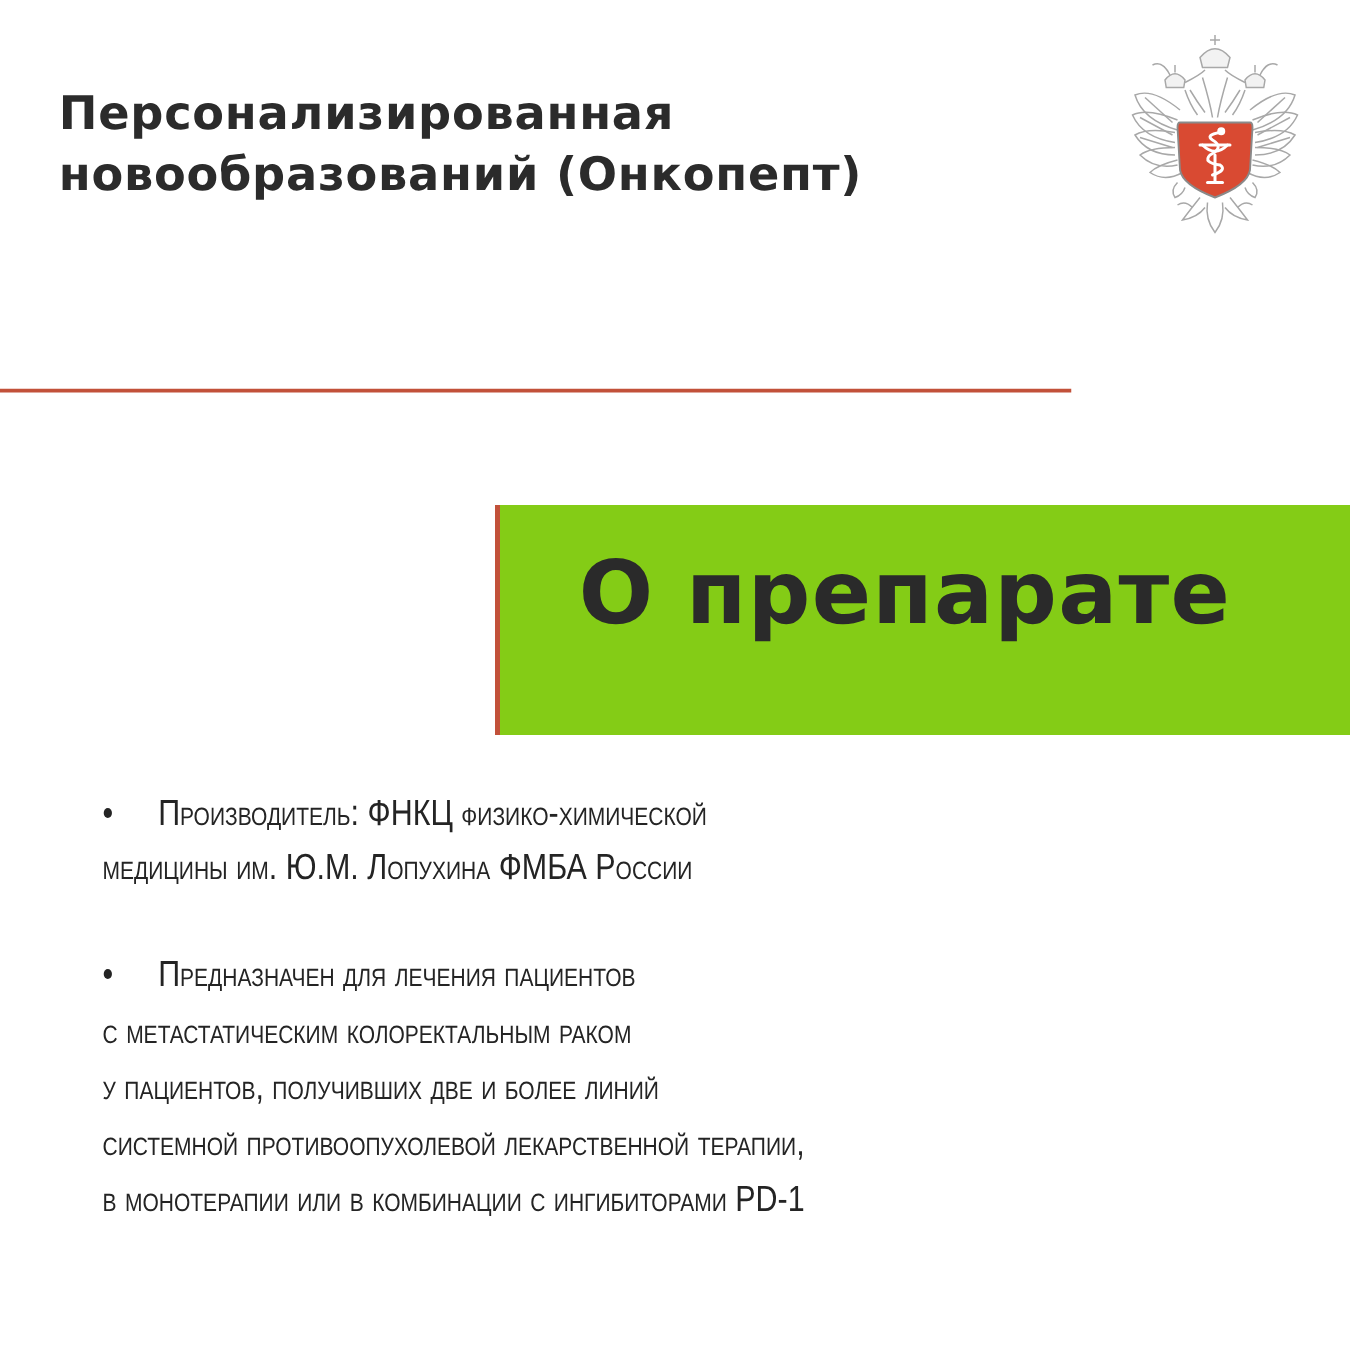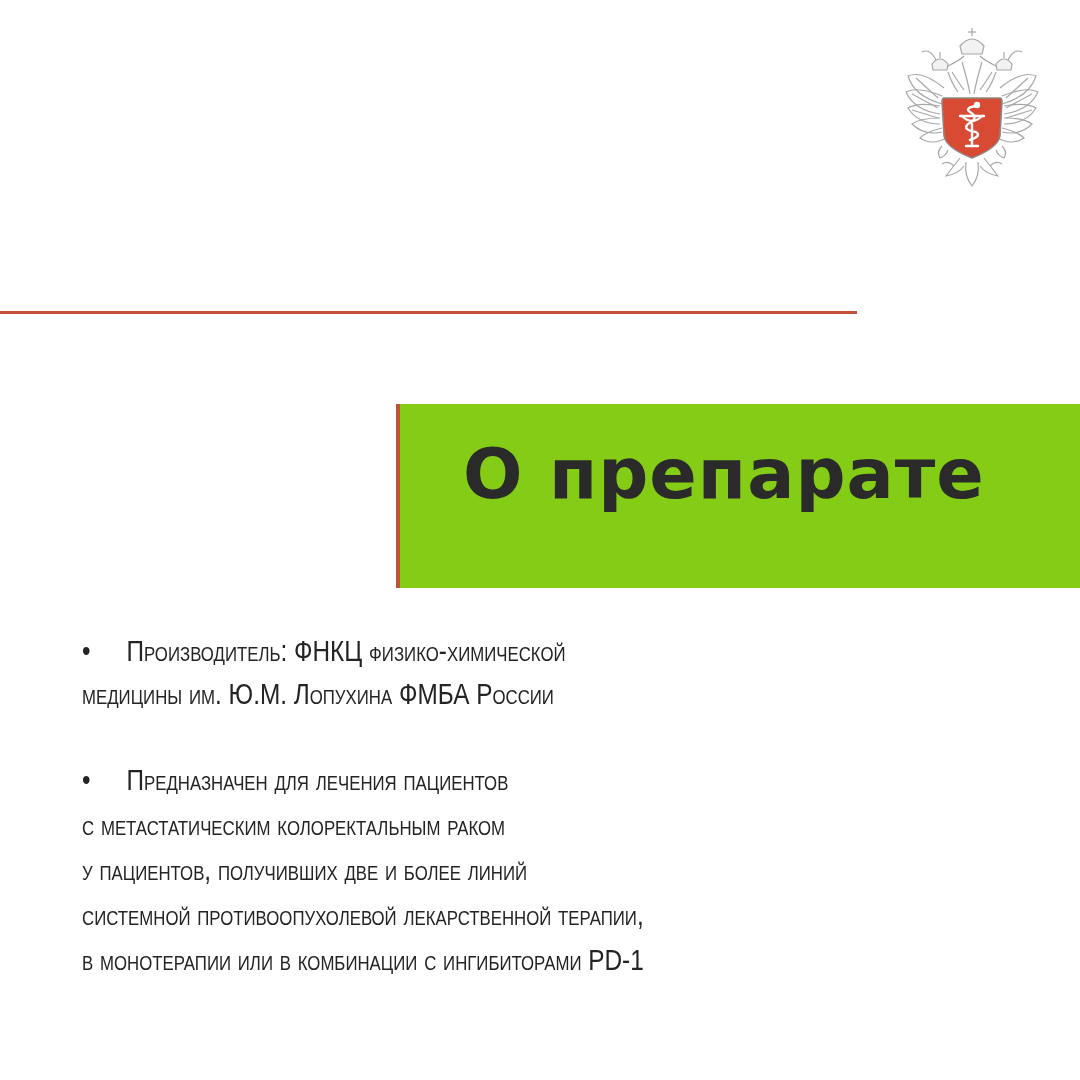--- a/index.html
+++ b/index.html
@@ -107,20 +107,22 @@
     .bullet-dot {
       display: inline-block;
       width: 53px;
       font-variant: normal;
     }
   </style>
 </head>
 <body>
 
 <h1 class="title">
+  <span class="title-line">Персонализированная</span>
+  <span class="title-line">новообразований (Онкопепт)</span>
 </h1>
 
 <div class="emblem">
   <svg width="140" height="162" viewBox="0 0 140 162" xmlns="http://www.w3.org/2000/svg">
     <g fill="none" stroke="#a8a8a8" stroke-width="1.2">
 
       <path d="M58 20 Q70 6 82 20 L80 28 L60 28 Z" fill="#f2f2f2"></path>
       <line x1="70" y1="2" x2="70" y2="10"></line>
       <line x1="66" y1="6" x2="74" y2="6"></line>
       <path d="M30 38 Q38 28 46 38 L45 44 L31 44 Z" fill="#f2f2f2"></path>

